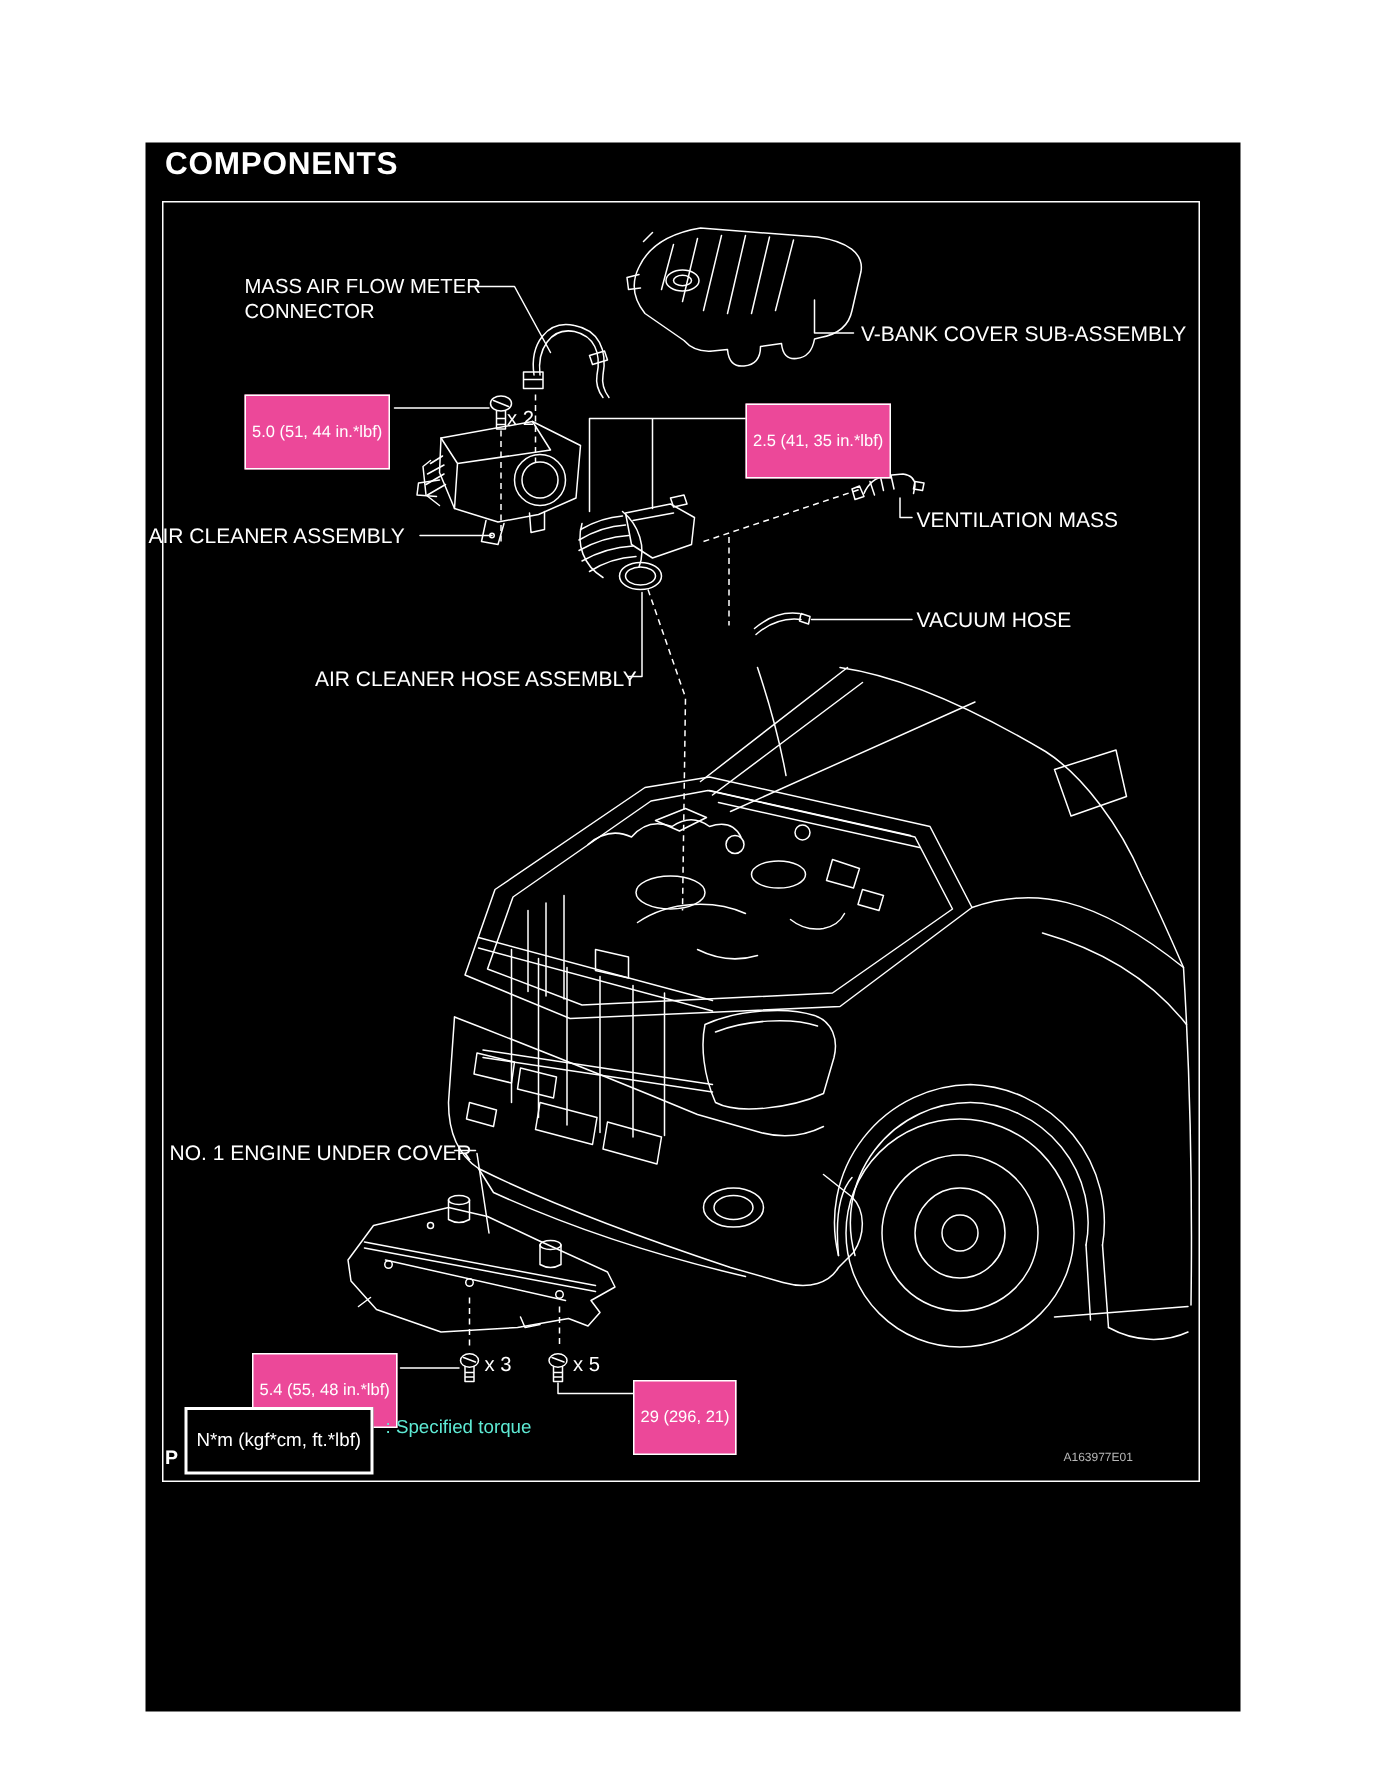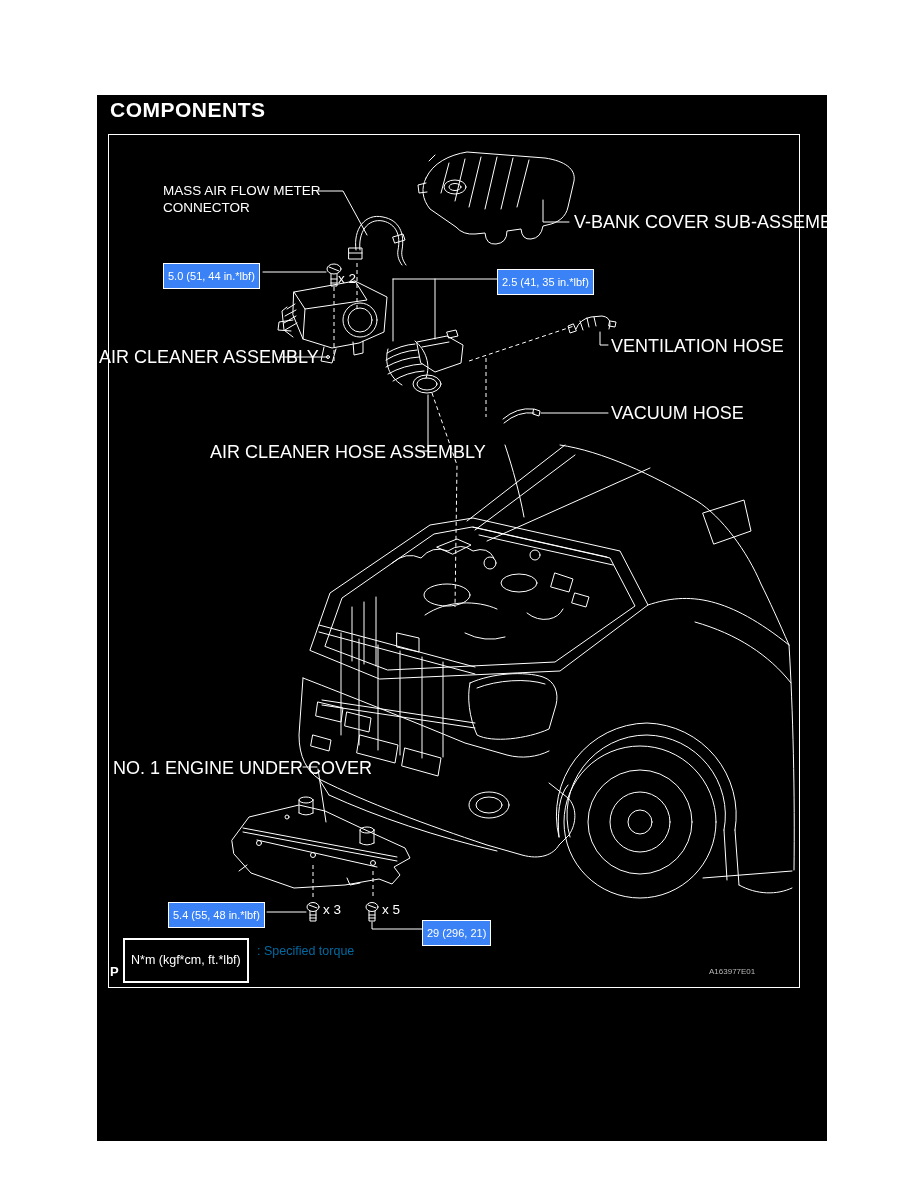--- a/index.html
+++ b/index.html
@@ -2,28 +2,28 @@
 <html><head>
 <meta charset="utf-8">
 <style>
   html,body{margin:0;padding:0;background:#ffffff;}
   .canvas{position:relative;width:918px;height:1188px;background:#ffffff;
           font-family:"Liberation Sans", sans-serif;overflow:hidden;}
   .diagram{position:absolute;left:97px;top:95px;width:730px;height:1046px;background:#000000;}
   .frame{position:absolute;left:11px;top:39px;width:690px;height:852px;border:1px solid #ffffff;}
   .art{position:absolute;left:0;top:0;}
   .title{position:absolute;left:13px;top:3px;color:#ffffff;font-size:21px;font-weight:bold;letter-spacing:0.5px;}
-  .lbl{position:absolute;color:#ffffff;font-size:18px;white-space:nowrap;line-height:16px;}
+  .lbl{position:absolute;color:#ffffff;font-size:14px;white-space:nowrap;line-height:16px;}
   .lbl.small{font-size:13.5px;}
   .tbox{position:absolute;color:#ffffff;font-size:11px;white-space:nowrap;
-        border:1px solid #ffffff;background:#3b82f6;padding:6px 4px;line-height:12px;}
+        border:1px solid #ffffff;background:#ec4899;padding:18px 4px;line-height:12px;}
   .count{position:absolute;color:#ffffff;font-size:13.5px;white-space:nowrap;}
   .legendbox{position:absolute;color:#ffffff;font-size:12.5px;white-space:nowrap;
         border:2px solid #ffffff;background:#000000;padding:14px 6px;line-height:13px;}
-  .legendtext{position:absolute;color:#0369a1;font-size:12.5px;white-space:nowrap;}
+  .legendtext{position:absolute;color:#5eead4;font-size:12.5px;white-space:nowrap;}
   .pmark{position:absolute;color:#ffffff;font-size:13px;font-weight:bold;}
   .figcode{position:absolute;color:#b8b8b8;font-size:8px;white-space:nowrap;}
   svg .ln{stroke:#ffffff;stroke-width:1;fill:none;stroke-linecap:round;stroke-linejoin:round;}
   svg .dash{stroke:#ffffff;stroke-width:1;fill:none;stroke-dasharray:4 3;}
 </style>
 </head>
 <body>
 
 <div class="canvas">
   <div class="diagram">
@@ -188,21 +188,21 @@
       <g>
         <ellipse class="ln" cx="275" cy="812" rx="6" ry="4.5"></ellipse>
         <path class="ln" d="M271,810 l8,3 M272,816 v10 h6 v-10 M272,820 h6 M272,823 h6"></path>
       </g>
     </svg>
 
     <div class="lbl small" style="left:66px;top:88px">MASS AIR FLOW METER</div>
     <div class="lbl small" style="left:66px;top:105px">CONNECTOR</div>
     <div class="lbl" style="left:477px;top:119px">V-BANK COVER SUB-ASSEMBLY</div>
     <div class="lbl" style="left:2px;top:254px">AIR CLEANER ASSEMBLY</div>
-    <div class="lbl" style="left:514px;top:243px">VENTILATION HOSE</div>
+    <div class="lbl" style="left:514px;top:243px">VENTILATION MASS</div>
     <div class="lbl" style="left:514px;top:310px">VACUUM HOSE</div>
     <div class="lbl" style="left:113px;top:349px">AIR CLEANER HOSE ASSEMBLY</div>
     <div class="lbl" style="left:16px;top:665px">NO. 1 ENGINE UNDER COVER</div>
 
     <div class="tbox" style="left:66px;top:168px">5.0 (51, 44 in.*lbf)</div>
     <div class="count" style="left:241px;top:176px">x 2</div>
     <div class="tbox" style="left:400px;top:174px">2.5 (41, 35 in.*lbf)</div>
     <div class="tbox" style="left:71px;top:807px">5.4 (55, 48 in.*lbf)</div>
     <div class="count" style="left:226px;top:807px">x 3</div>
     <div class="count" style="left:285px;top:807px">x 5</div>

